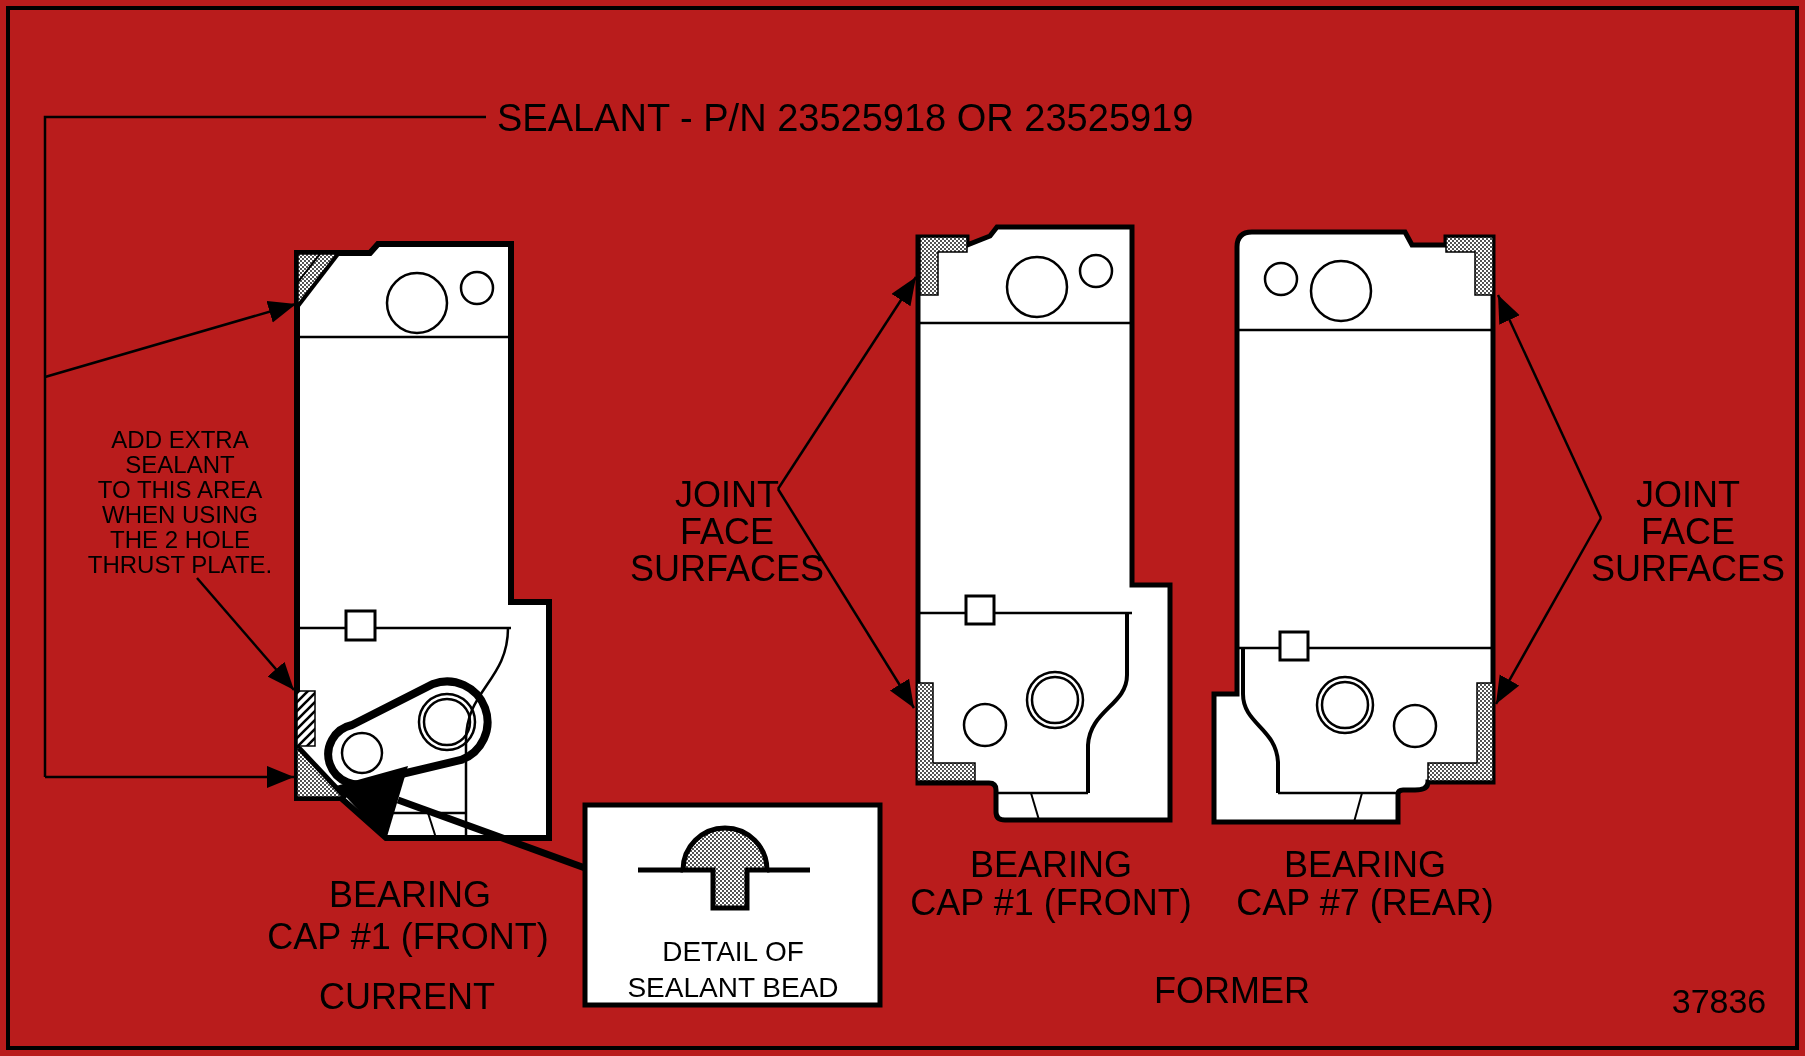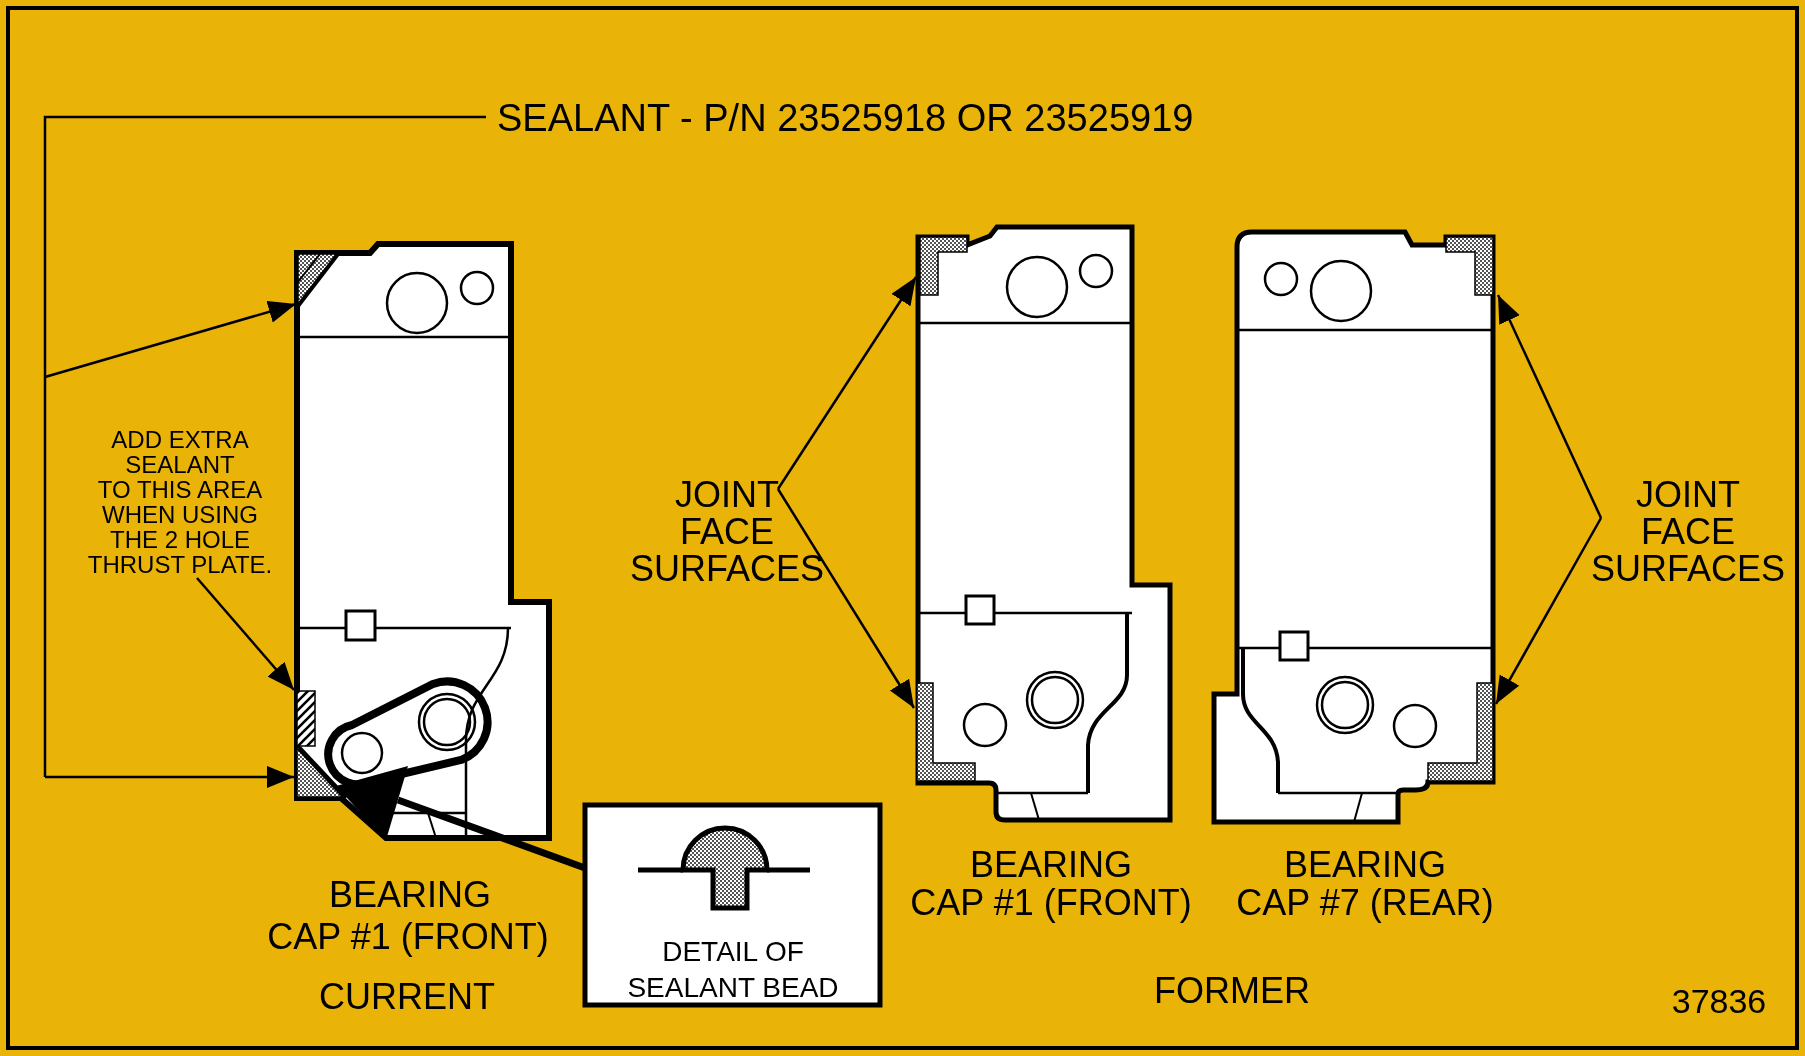--- a/index.html
+++ b/index.html
@@ -1,16 +1,16 @@
 <!DOCTYPE html>
 <html><head>
 <meta charset="utf-8">
 <style>
   html,body{margin:0;padding:0;background:#ffffff;}
-  .stage{width:1805px;height:1056px;position:relative;background:#eab308;}
+  .stage{width:1805px;height:1056px;position:relative;background:#b91c1c;}
   svg{display:block;}
   .t{font-family:"Liberation Sans","DejaVu Sans",sans-serif;fill:#000;}
   .title{font-size:38px;}
   .lbl{font-size:36px;}
   .joint{font-size:36px;}
   .note{font-size:24px;}
   .detail{font-size:28px;}
   .fignum{font-size:34px;}
   .outline{fill:#ffffff;stroke:#000;}
   .thin{fill:none;stroke:#000;stroke-width:2.5;}

